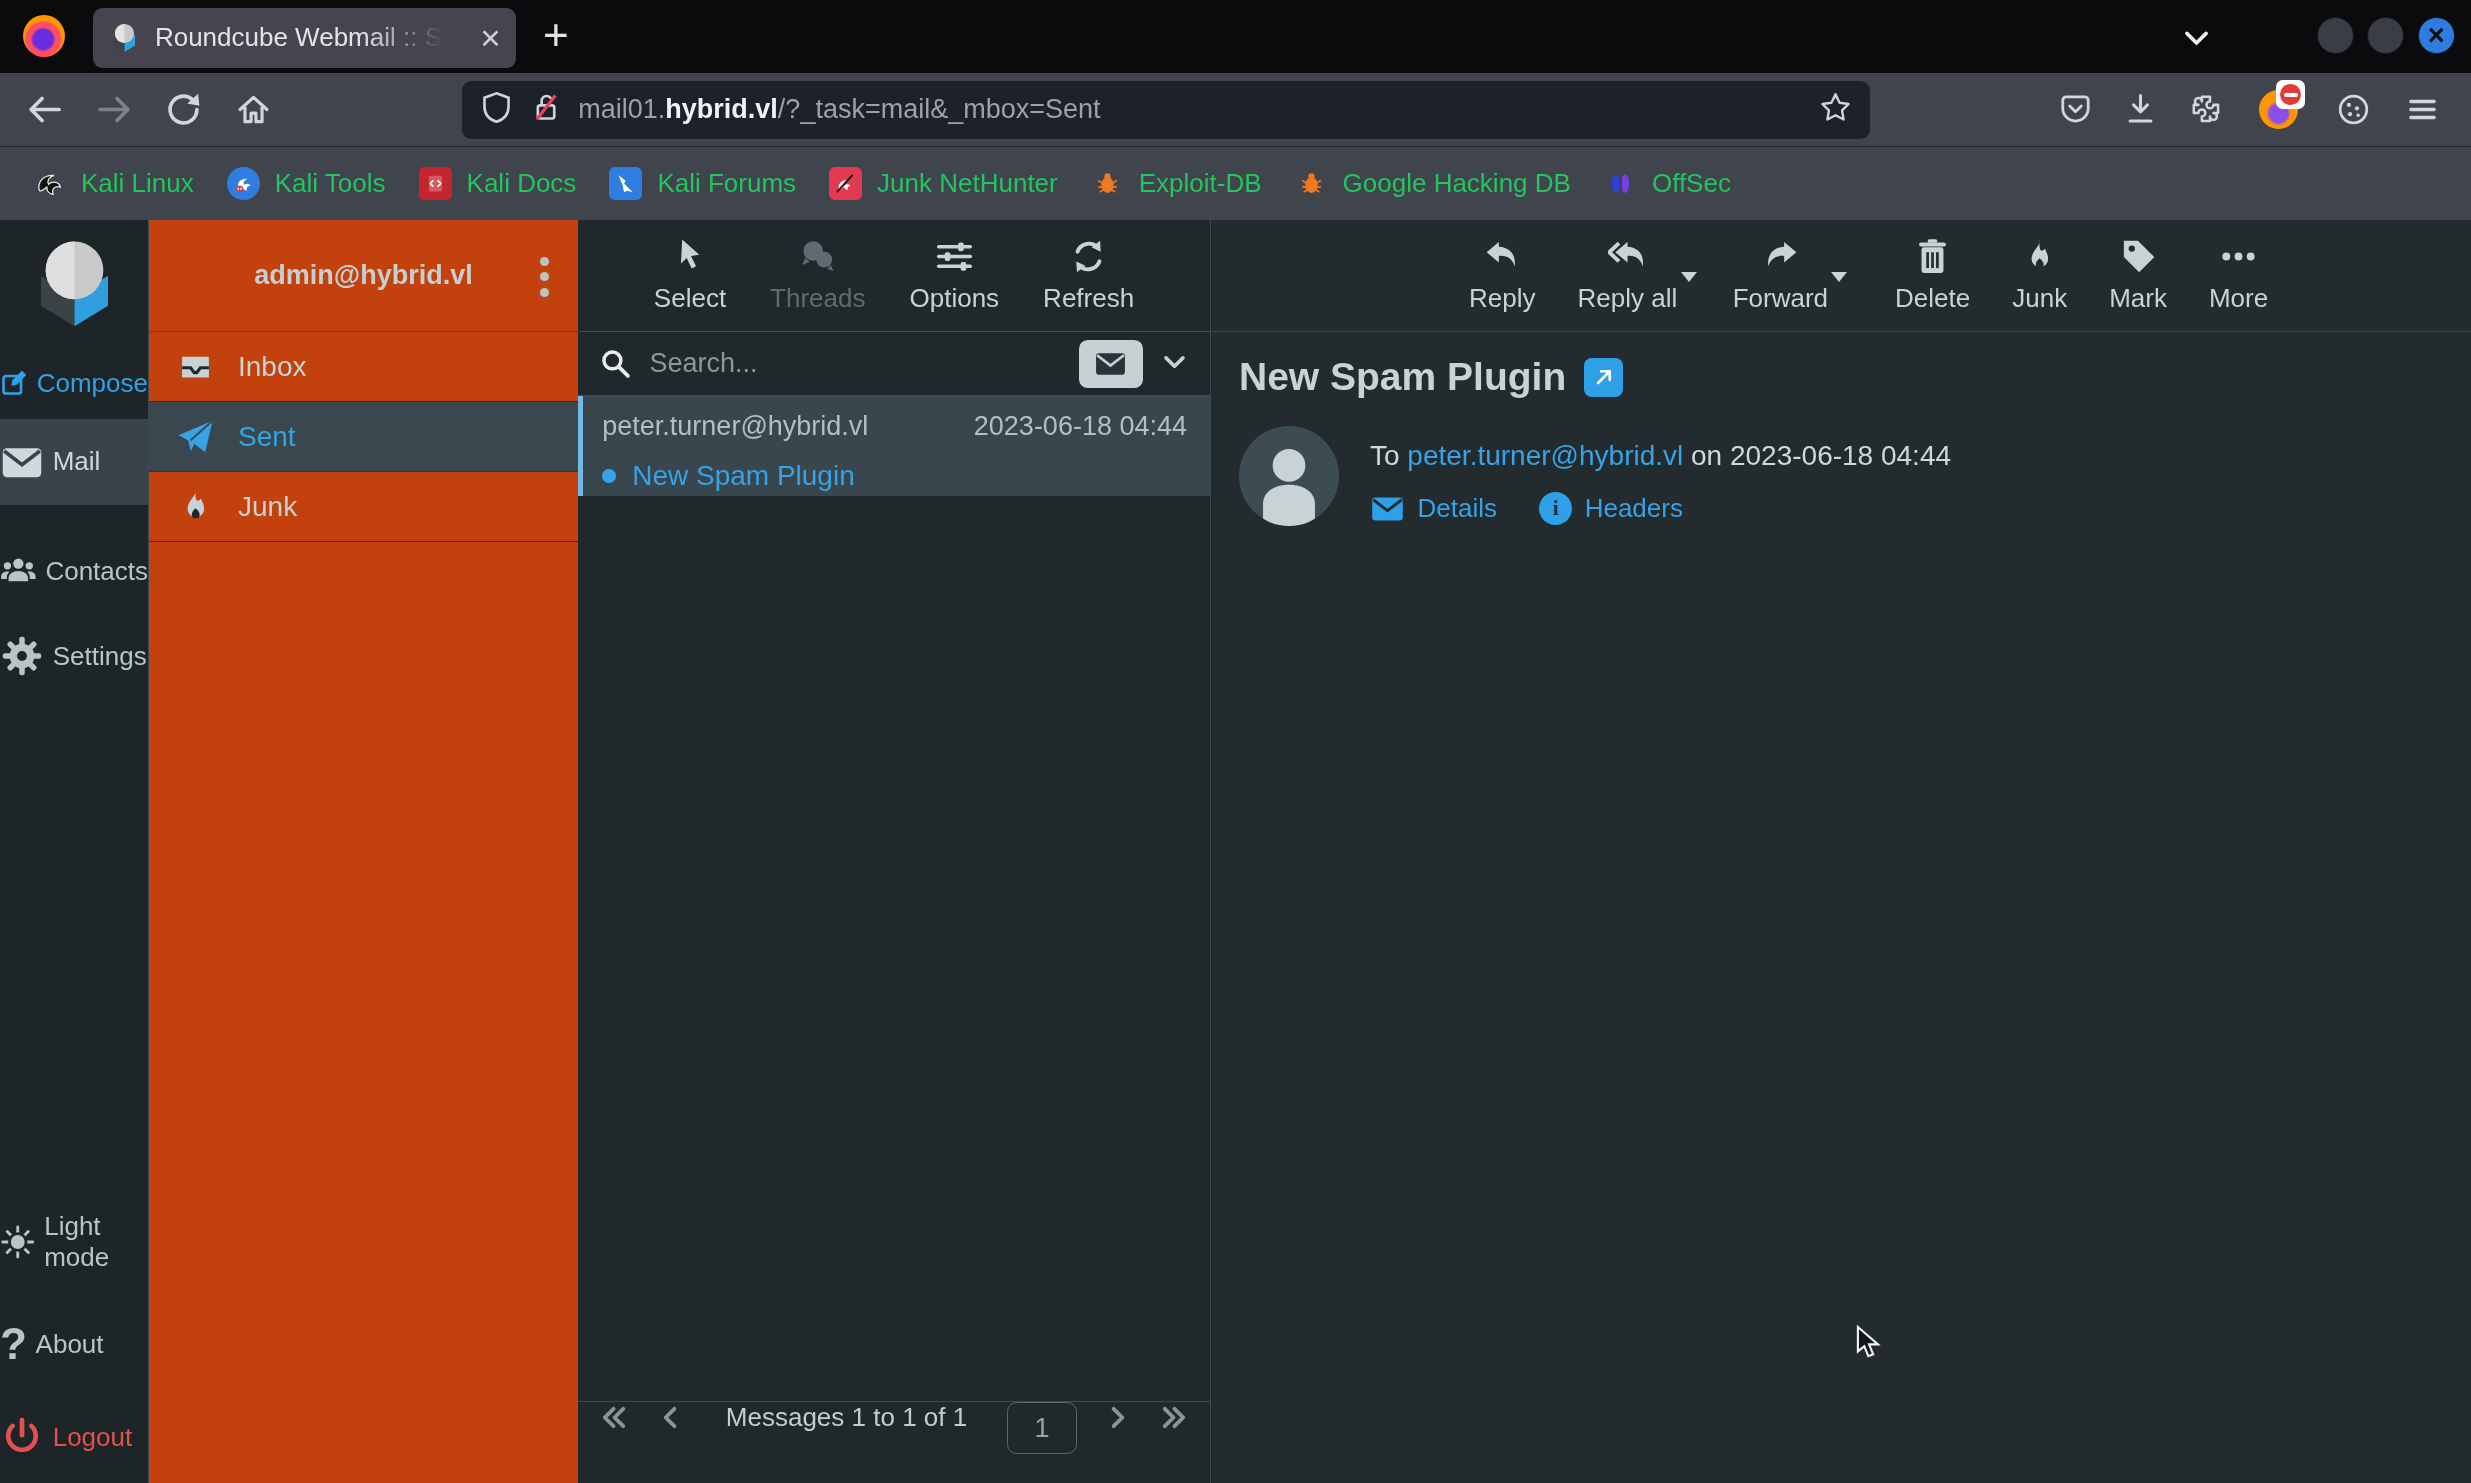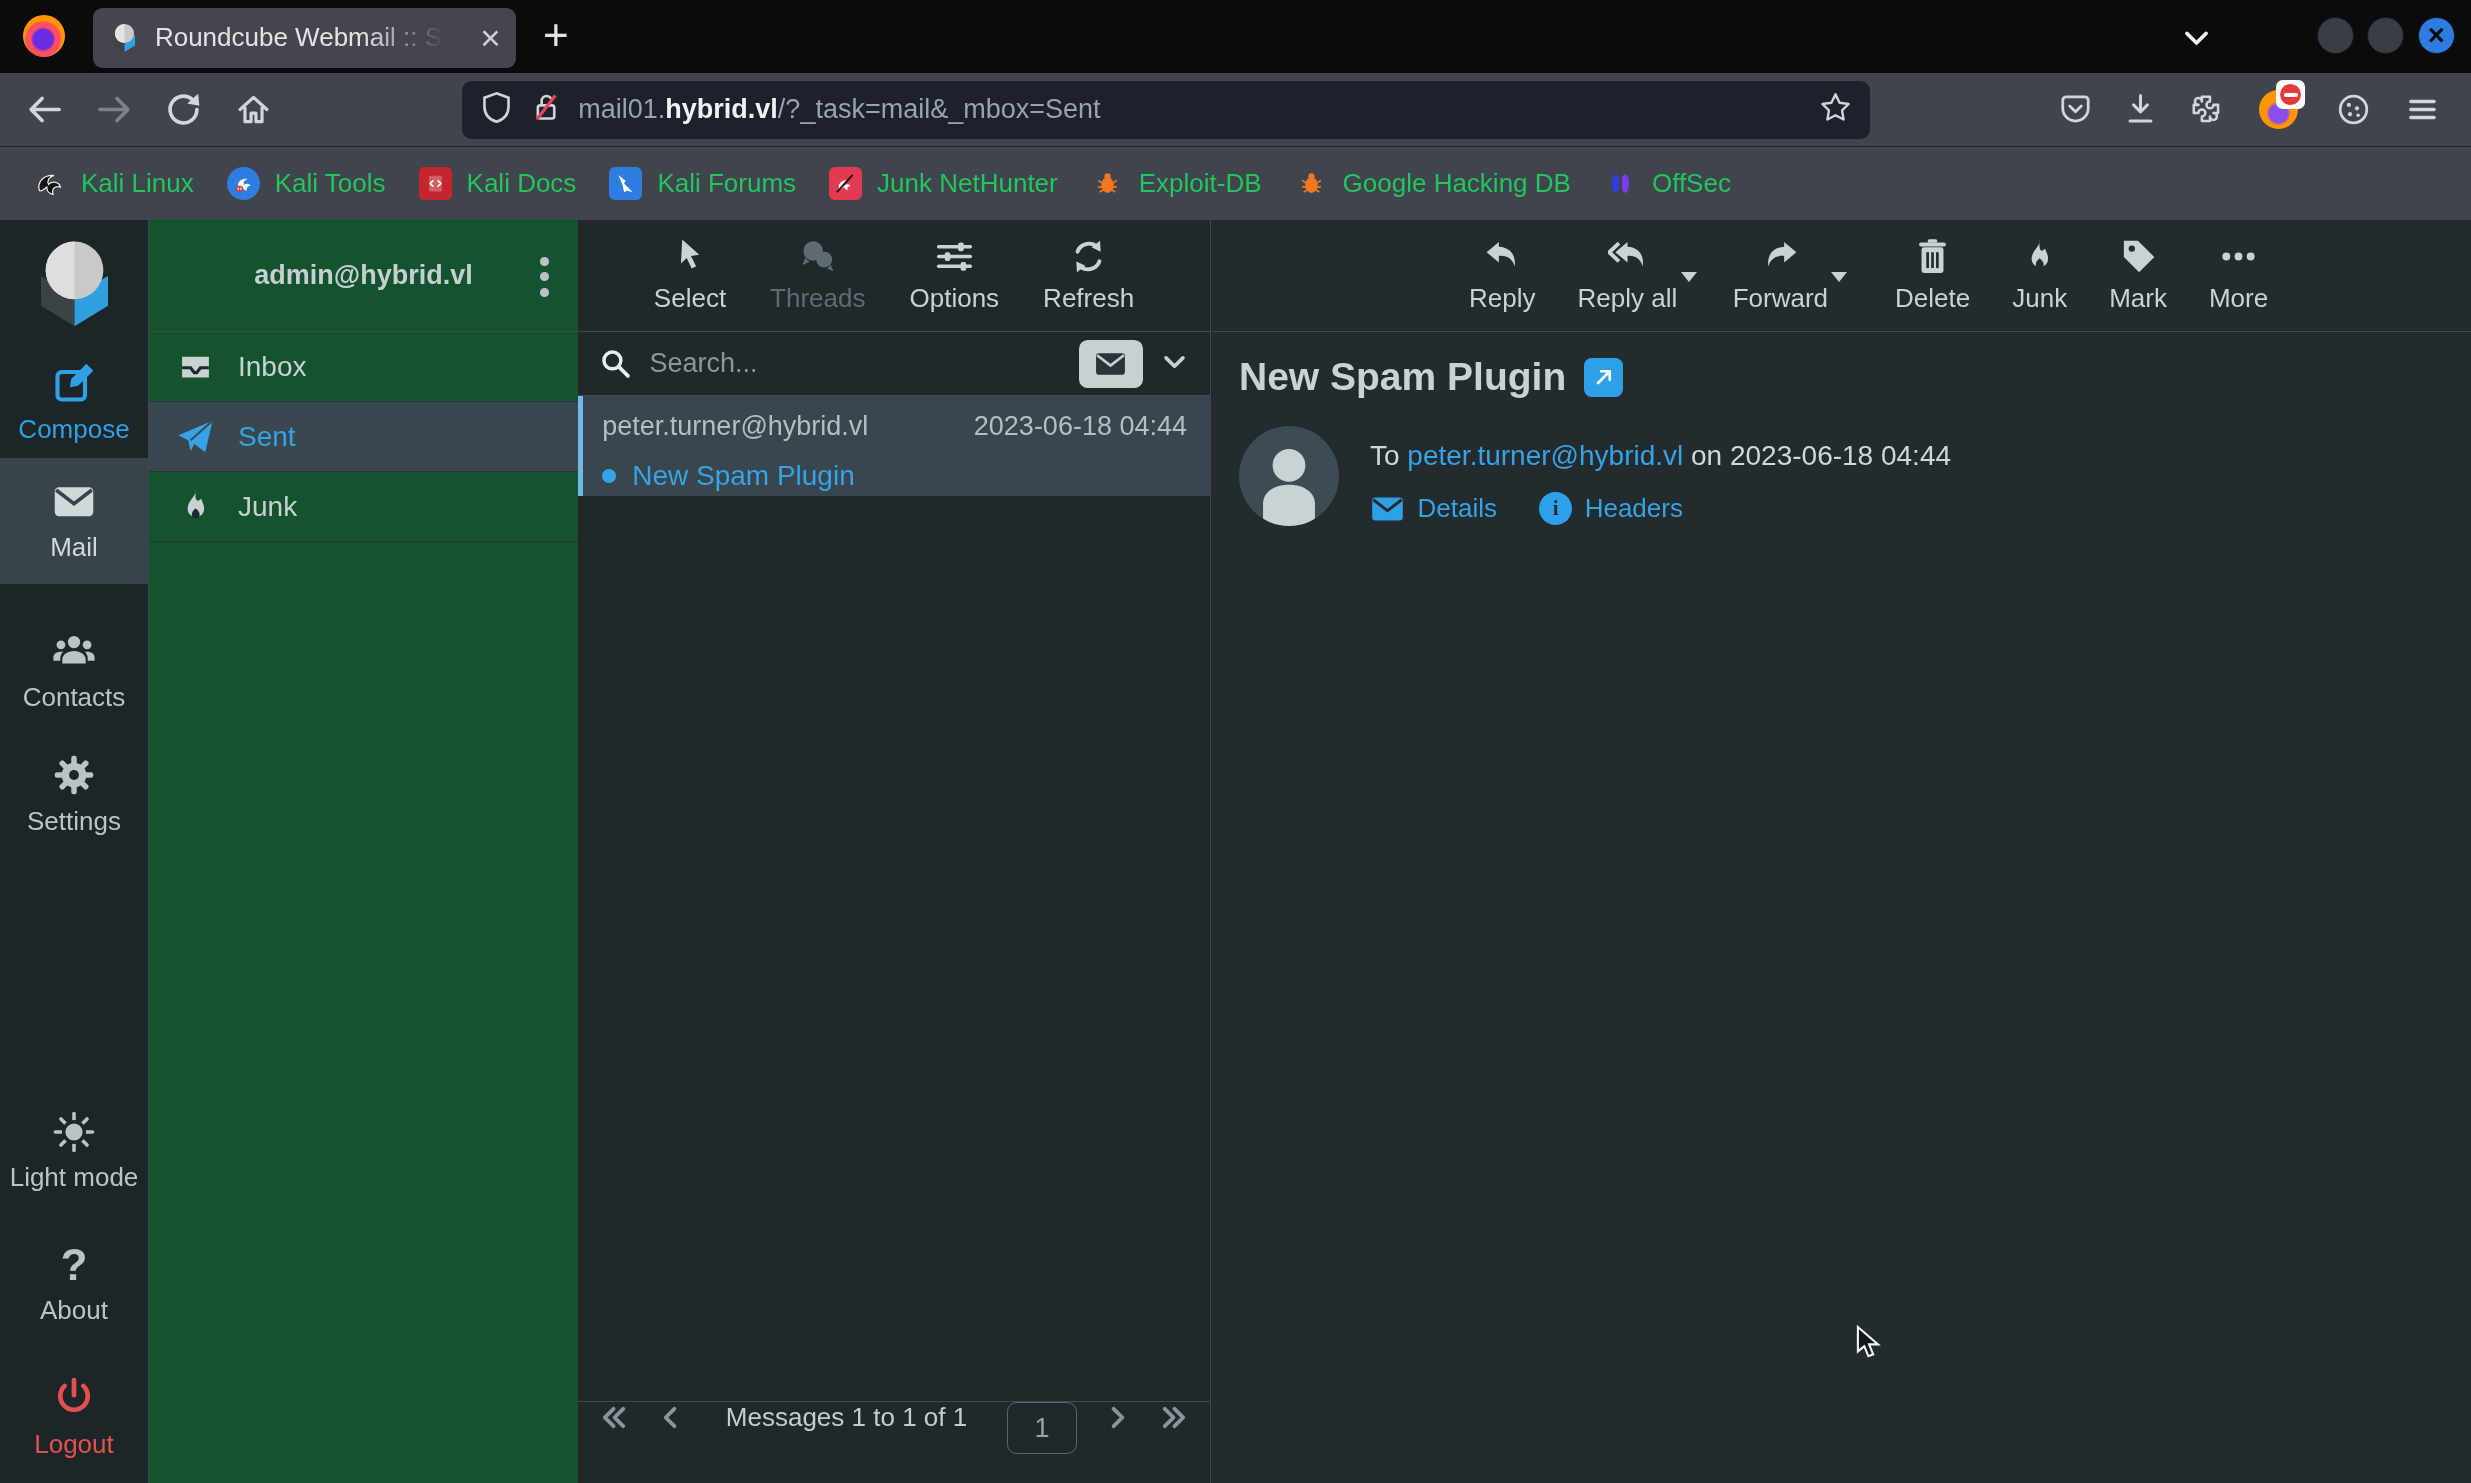--- a/index.html
+++ b/index.html
@@ -46,34 +46,34 @@
   .bm-ic { width:33px; height:33px; border-radius:7.7px; display:flex; align-items:center; justify-content:center;
            font-size:17.4px; font-weight:bold; flex:0 0 auto; }
 
   
   .app { position:absolute; left:0; top:220px; width:100%; height:1263px; background:#20282c; }
 
   
   .dock { position:absolute; left:0; top:0; width:149px; height:100%; background:#1e2529;
           border-right:1.9px solid #3d4a51; display:flex; flex-direction:column; align-items:center; }
   .dock-logo { margin-top:15.4px; width:97px; height:93px; }
-  .dock-item { width:100%; display:flex; flex-direction:column; align-items:center; gap:8.7px;
+  .dock-item { width:100%; display:flex; flex-direction:row; align-items:center; gap:8.7px;
                color:#b9c4c7; font-size:26px; padding:5.8px 0; }
   .dock-item svg { width:44px; height:44px; }
   .dock-item.accent { color:#2fa2e5; margin-top:27px; }
   .dock-item.selected { background:#39444a; color:#cfd9db; margin-top:7.7px; padding:21px 0; --env-bg:#39444a; }
   .dock-item.m1 { margin-top:39px; }
   .dock-item.m2 { margin-top:29px; }
   .dock-spacer { flex:1; }
   .dock-item.about-q { font-size:26px; }
   .q-glyph { font-size:44px; font-weight:bold; color:#b9c4c7; line-height:42px; }
   .dock-item.danger { color:#e4504e; margin-top:39px; margin-bottom:17.4px; }
 
   
-  .folders { position:absolute; left:149px; top:0; width:430px; height:100%; border-right:1.9px solid #3d4a51; background:#14532d; }
+  .folders { position:absolute; left:149px; top:0; width:430px; height:100%; border-right:1.9px solid #3d4a51; background:#c2410c; }
   .folders-header { height:112px; border-bottom:1.9px solid #3d4a51; display:flex; align-items:center;
                     justify-content:center; position:relative; }
   .account { color:#c6d0d3; font-weight:bold; font-size:27px; }
   .kebab { position:absolute; right:29px; top:37px; display:flex; flex-direction:column; gap:6.8px; }
   .kebab b { width:8.7px; height:8.7px; border-radius:50%; background:#b9c4c7; }
   .folder-row { height:70px; border-bottom:1px solid #2b343a; display:flex; align-items:center;
                 padding-left:27px; gap:23px; color:#c8d2d5; font-size:28px; --hole:#20282c; }
   .folder-row svg { width:39px; height:39px; }
   .folder-row.selected { background:#3a474e; color:#35a3e6;text-align:center; --hole:#3a474e; }
 

